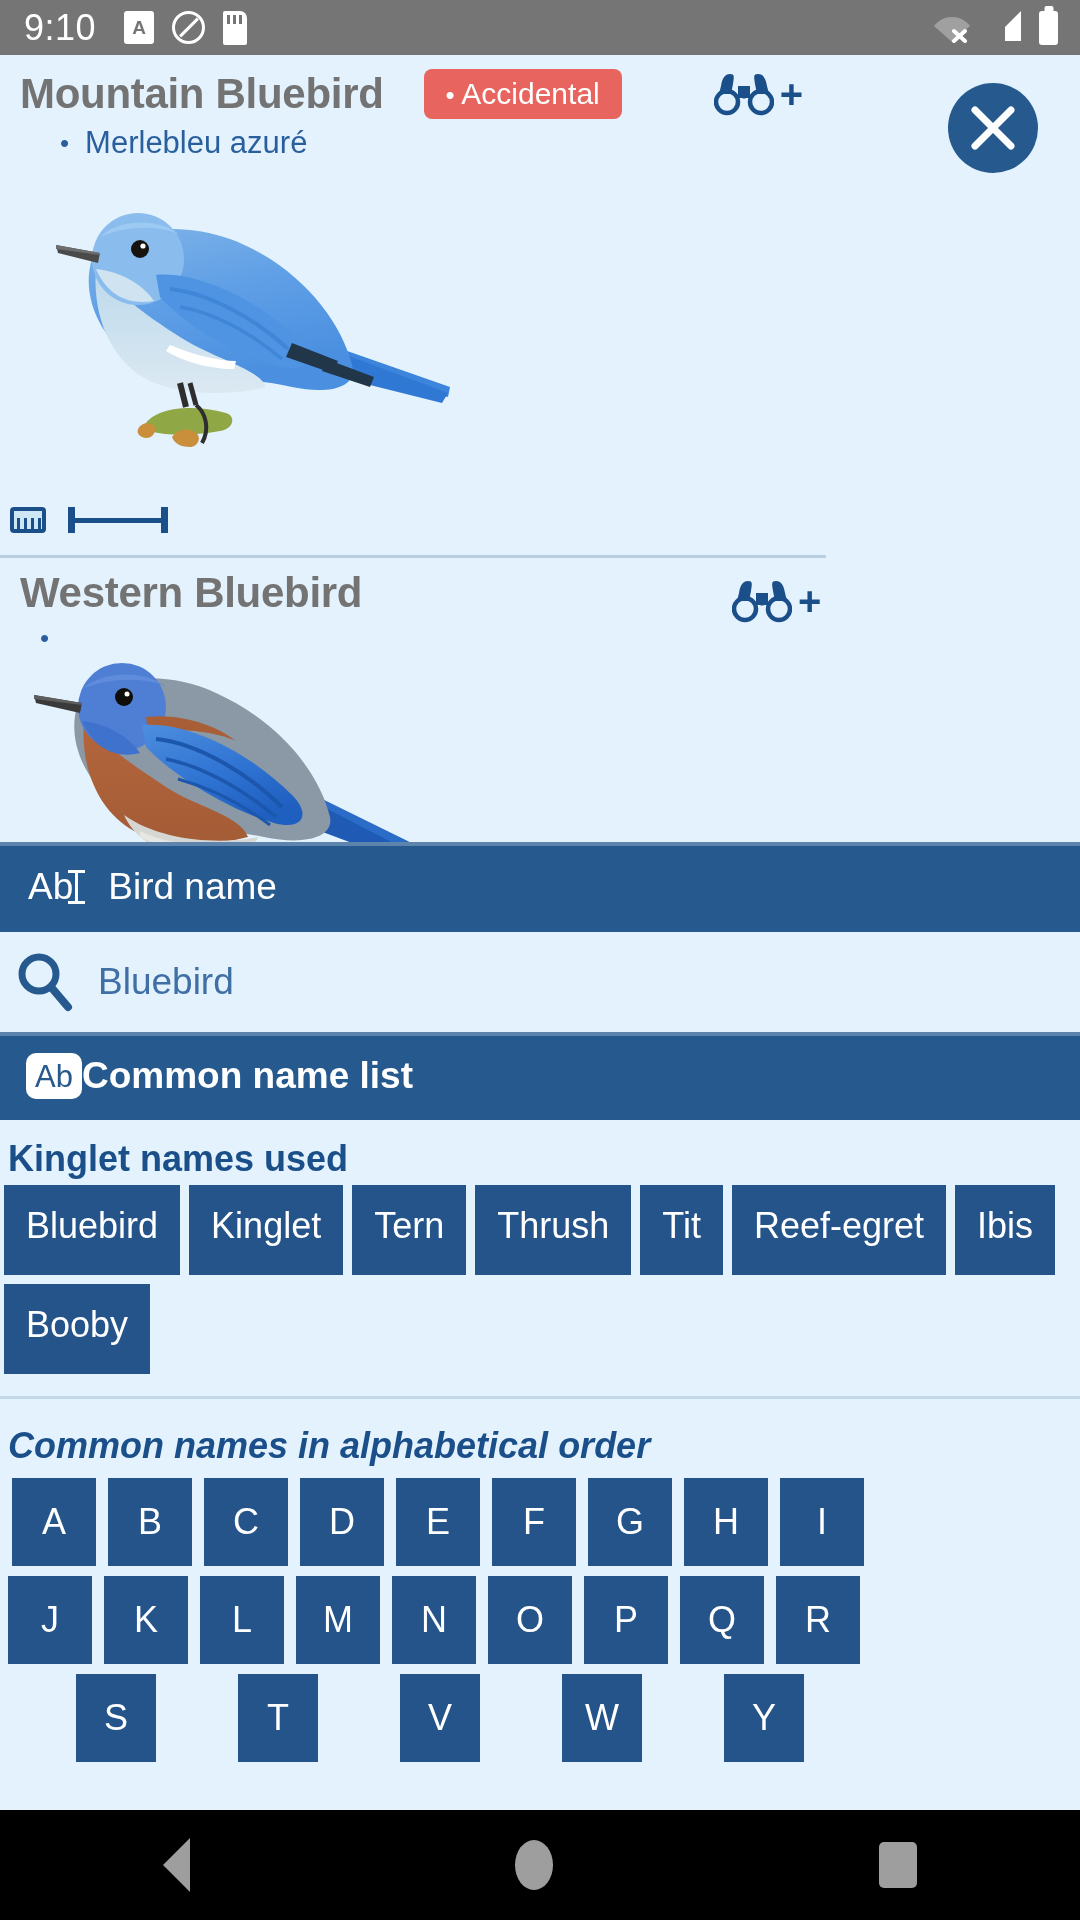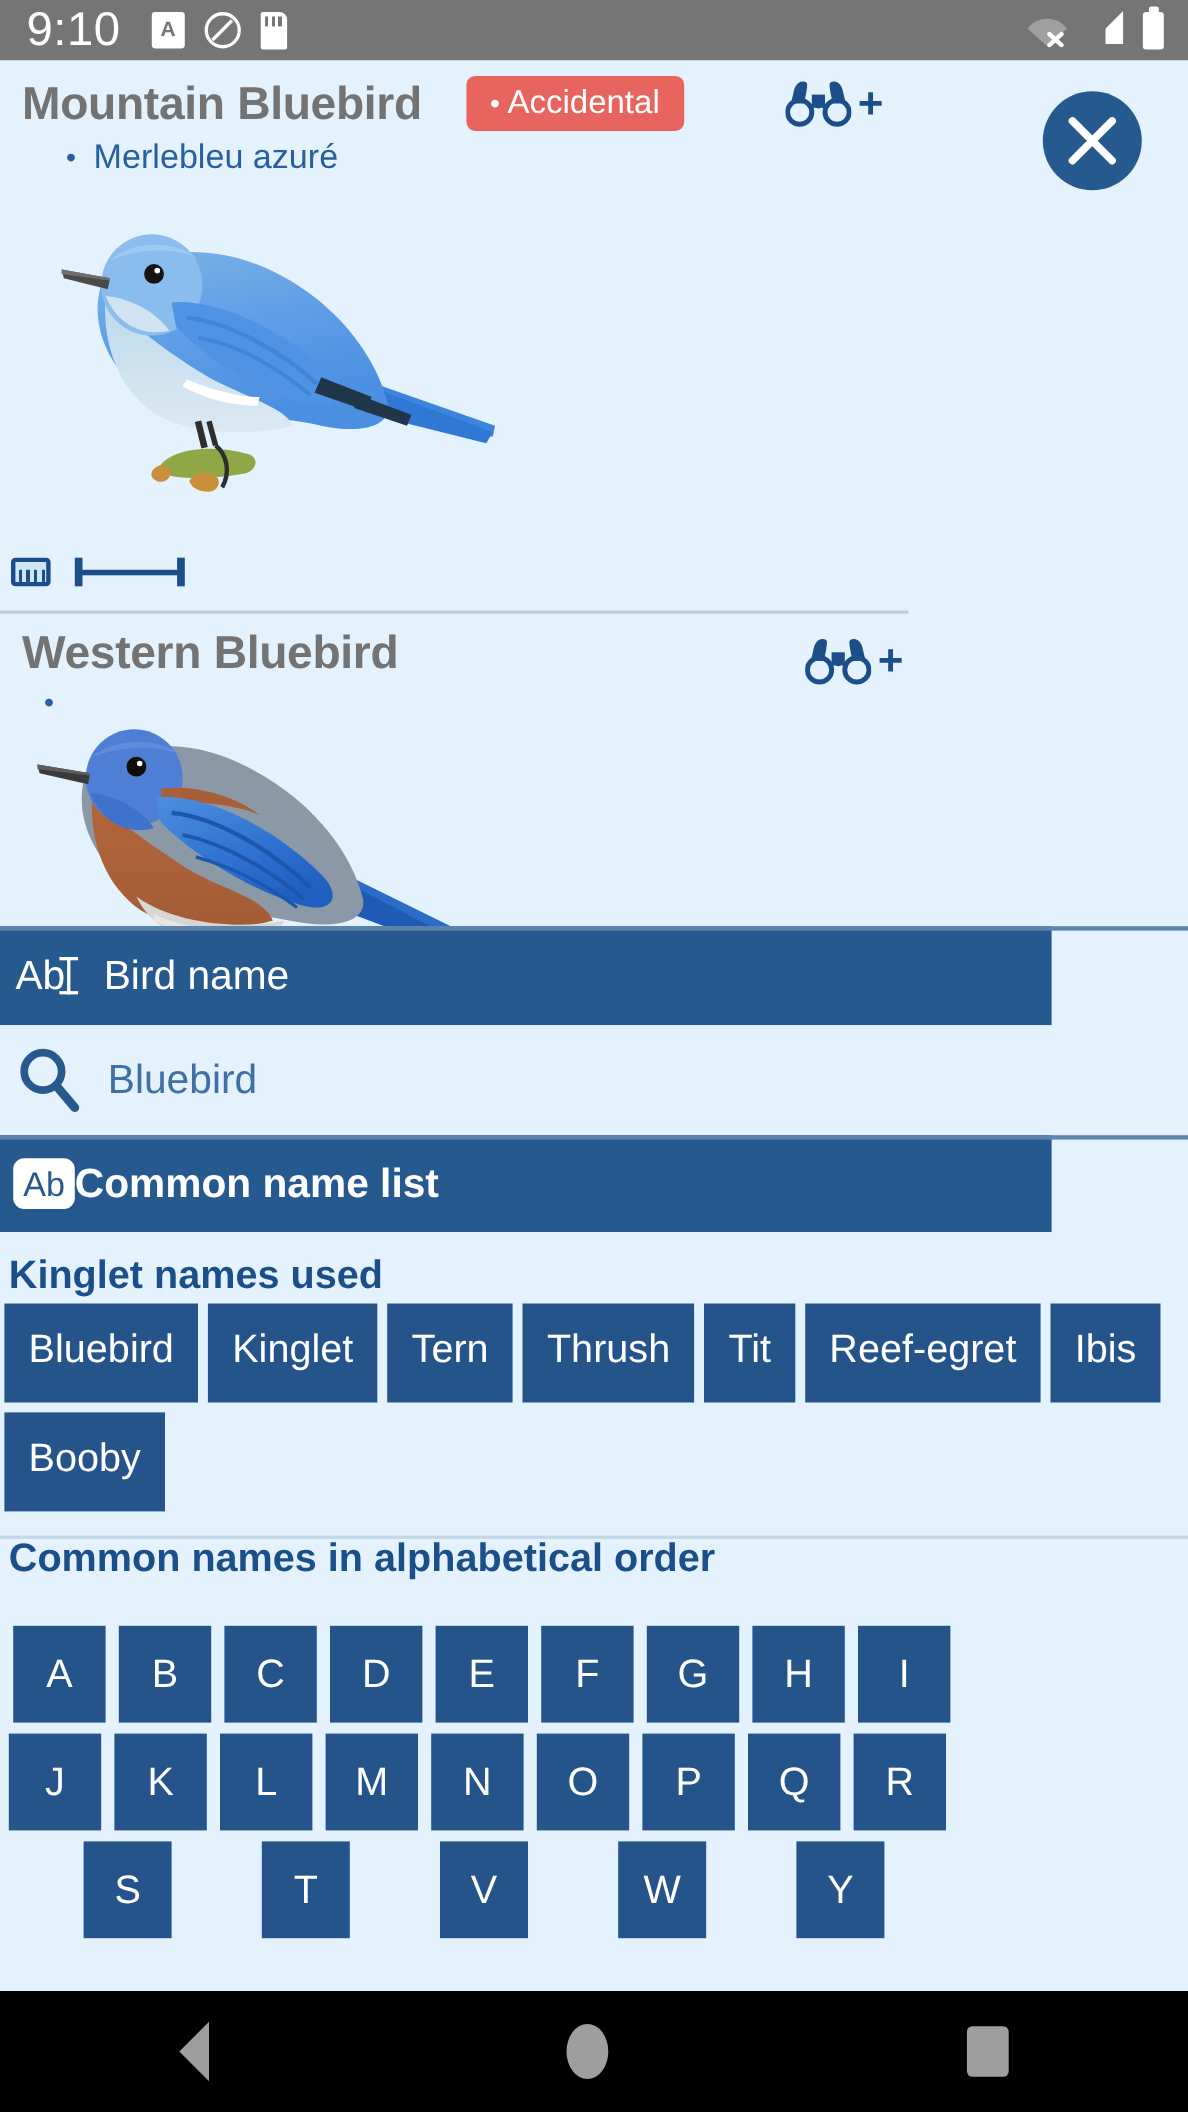--- a/index.html
+++ b/index.html
@@ -11,21 +11,21 @@
   }
   #app{ position:relative; width:1080px; height:1920px; background:#e3f2fd; }
 
   
   .statusbar{
     position:absolute; top:0; left:0; width:1080px; height:55px;
     background:#757575; color:#ffffff;
     display:flex; align-items:center;
   }
   .sb-clock{
-    font-size:43px; font-weight:400; margin-left:24px; letter-spacing:0.5px;
+    font-size:36px; font-weight:400; margin-left:24px; letter-spacing:0.5px;
     font-family:"Liberation Sans", sans-serif;
   }
   .sb-icons-left{ display:flex; align-items:center; gap:18px; margin-left:28px; }
   .sb-icons-right{ position:absolute; right:22px; top:0; height:55px; display:flex; align-items:center; gap:16px; }
   .ic-a{
     width:30px;height:33px;background:#ffffff;border-radius:3px;color:#757575;
     font-size:19px;font-weight:700;display:flex;align-items:center;justify-content:center;
     line-height:1;
   }
   .ic-circle-slash{ width:33px;height:33px;position:relative; }
@@ -99,22 +99,22 @@
   .scale-line .cap.l{ left:0; }
   .scale-line .cap.r{ right:0; }
   .scale-line .bar{ position:absolute; top:11px; left:4px; right:4px; height:5px; background:#1a4f8a; }
 
   .divider-h{ position:absolute; left:0; top:500px; width:826px; height:3px; background:#b9cfe0; }
 
   .sp2-header{ position:absolute; left:20px; top:514px; width:1040px; }
 
   
   .bar-blue{
-    position:absolute; left:0; width:956px; background:#26598e;
-    display:flex; align-items:center;
+    position:absolute; left:0; width:1080px; background:#26598e;
+    display:flex; align-items:center;padding-left:14px;
   }
   .bar-topline{ position:absolute;left:0;top:0;width:1080px;height:4px;background:#5d84ad; }
   #barBirdName{ top:842px; height:90px; }
   .bar-label{ color:#ffffff; font-size:37px; font-weight:400; }
 
   .ab-plain{
     color:#ffffff; font-size:37px; margin-left:14px; display:flex; align-items:center;
   }
   .ibeam{
     display:inline-block; width:3px; height:34px; background:#ffffff; position:relative;
@@ -151,21 +151,21 @@
     display:flex; flex-wrap:wrap; gap:9px;
   }
   .chip{
     background:#24548a; color:#ffffff; font-size:36px;
     padding:14px 22px 22px 22px; min-height:90px; display:flex; align-items:center;
     white-space:nowrap;
   }
 
   .divider-h2{ position:absolute; left:0; top:1396px; width:1080px; height:3px; background:#c2d8e8; }
 
-  #alphaHead{ position:absolute; left:8px; top:1395px; }
+  #alphaHead{ position:absolute; left:8px; top:1425px;font-style:italic; }
 
   .alpha-rows{ position:absolute; left:0; top:1478px; width:1080px; }
   .alpha-row{ display:flex; gap:12px; margin-bottom:10px; }
   .alpha-row.r1{ padding-left:12px; }
   .alpha-row.r2{ padding-left:8px; }
   .alpha-row.r3{ padding-left:76px; gap:82px; }
   .akey{
     background:#24548a; color:#ffffff; font-size:36px;
     width:84px; height:88px; display:flex; align-items:center; justify-content:center;
   }

